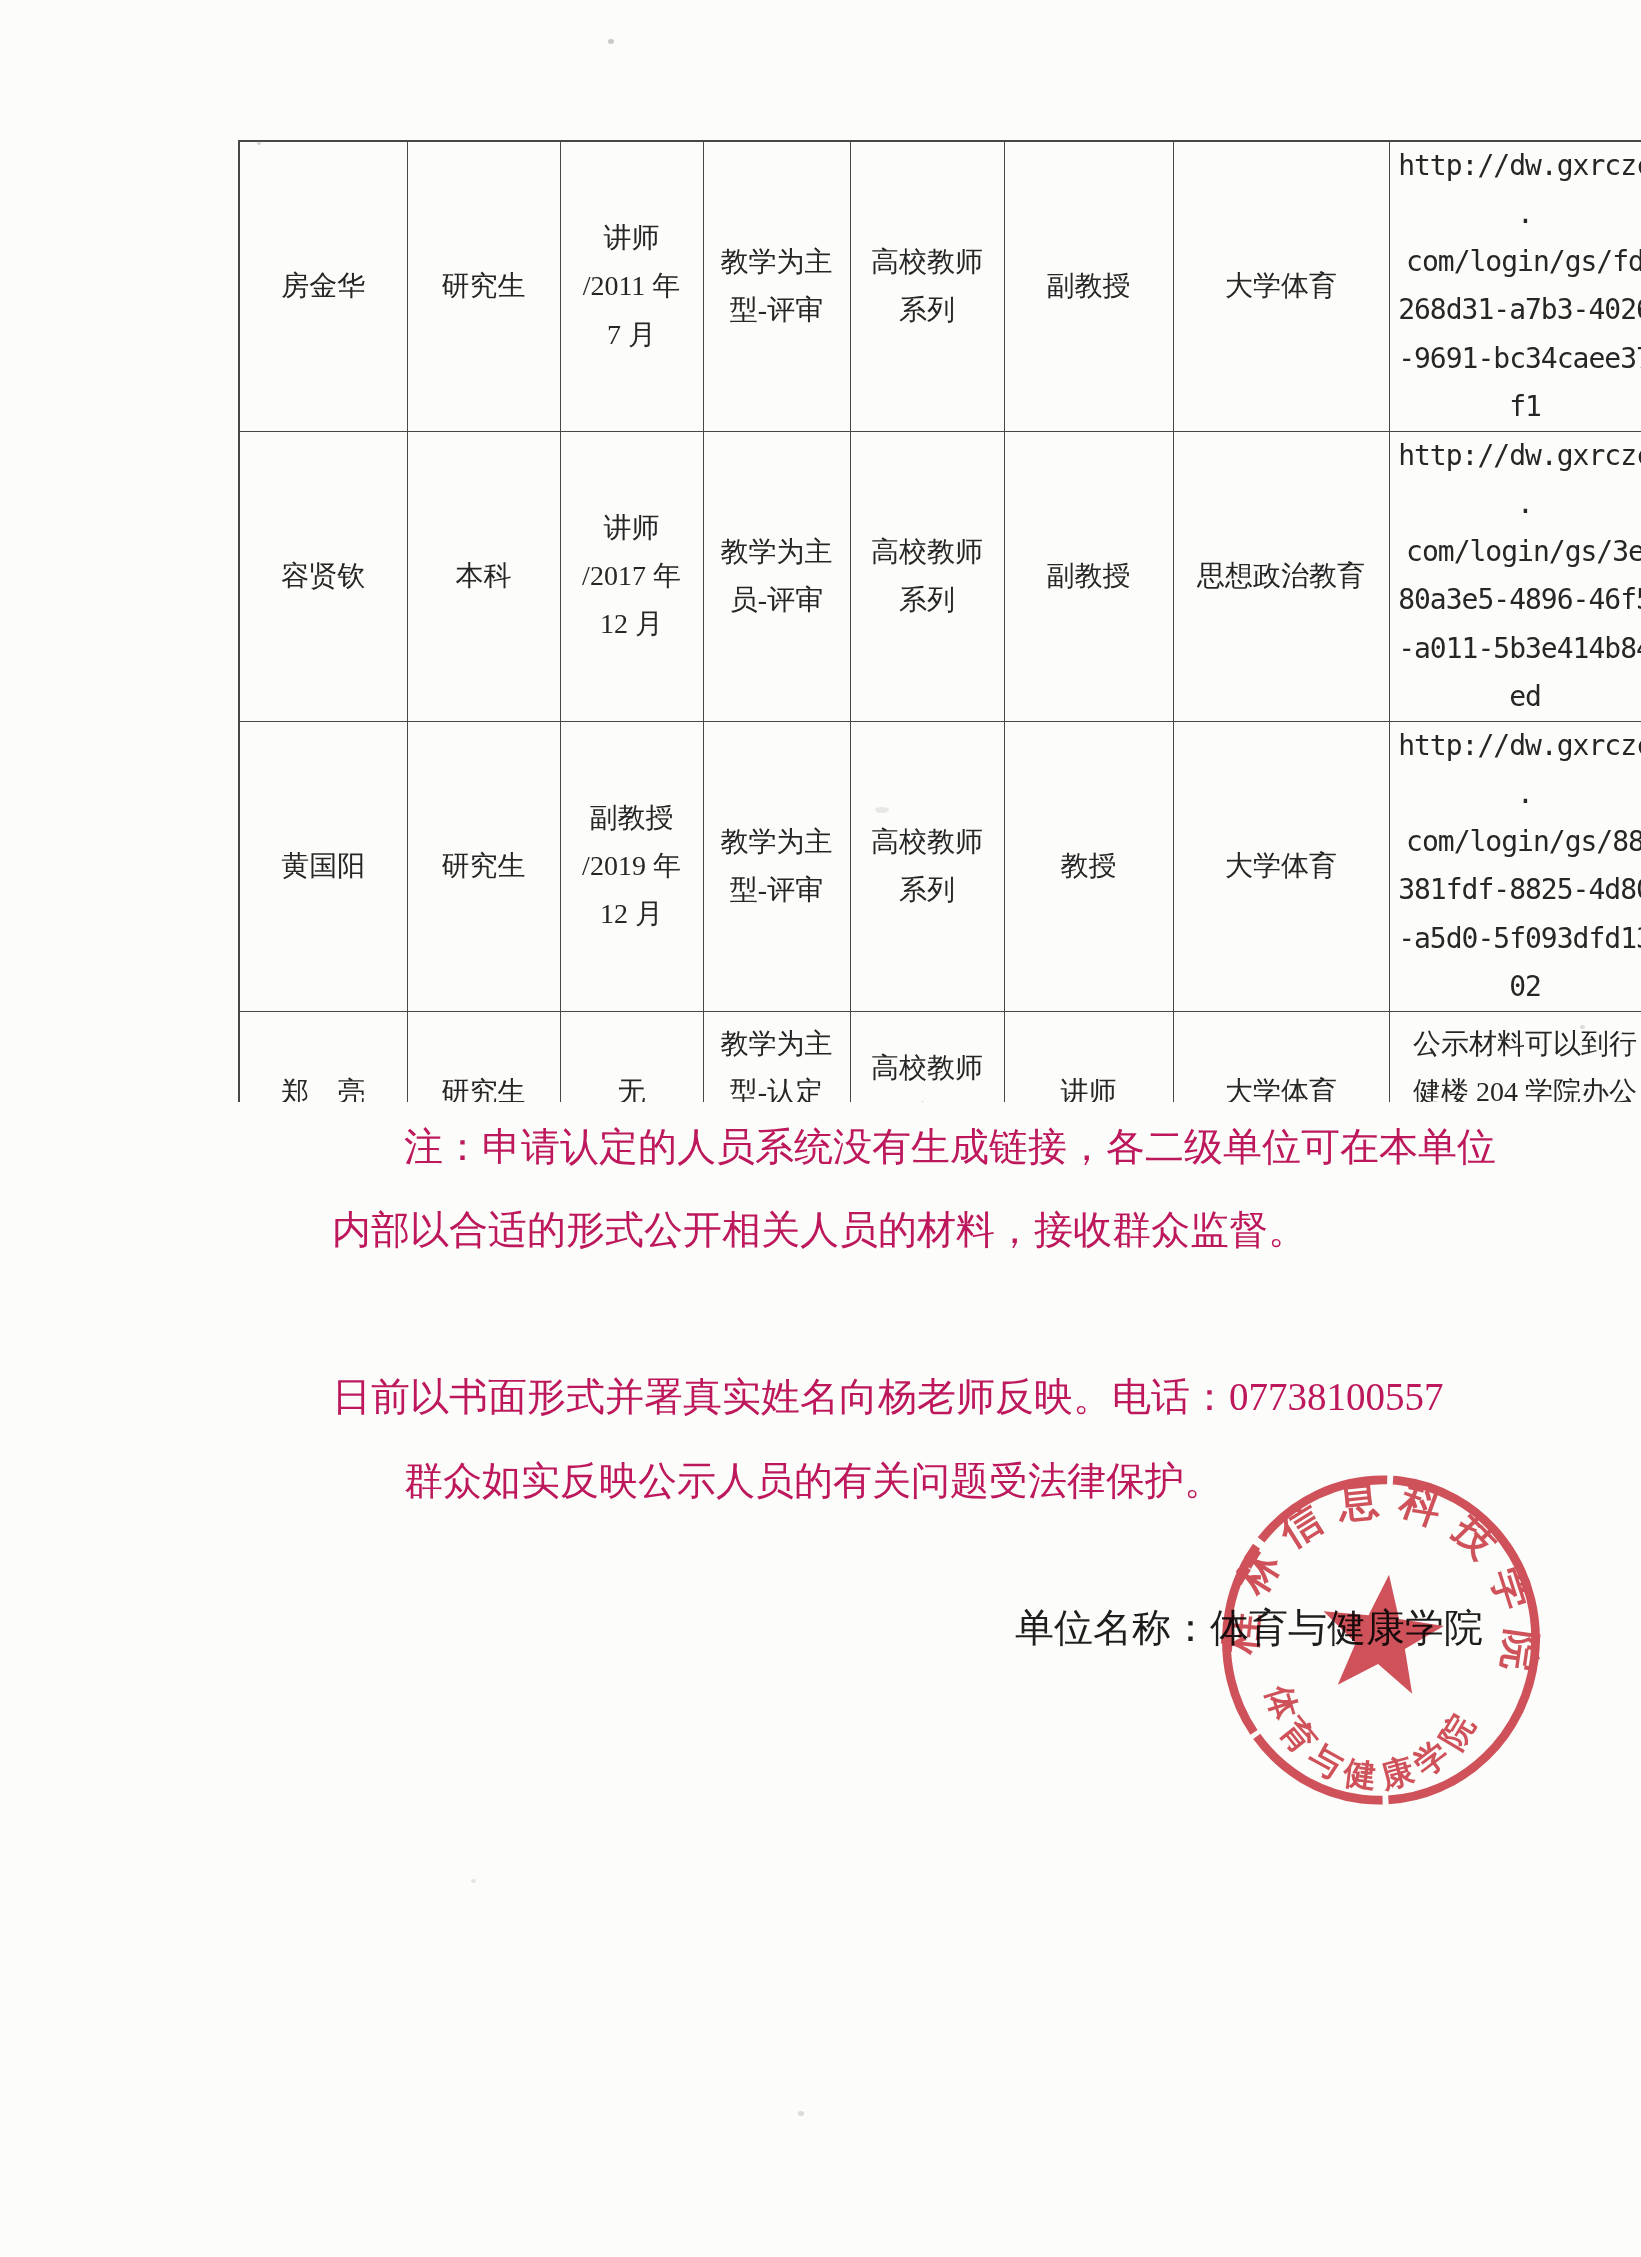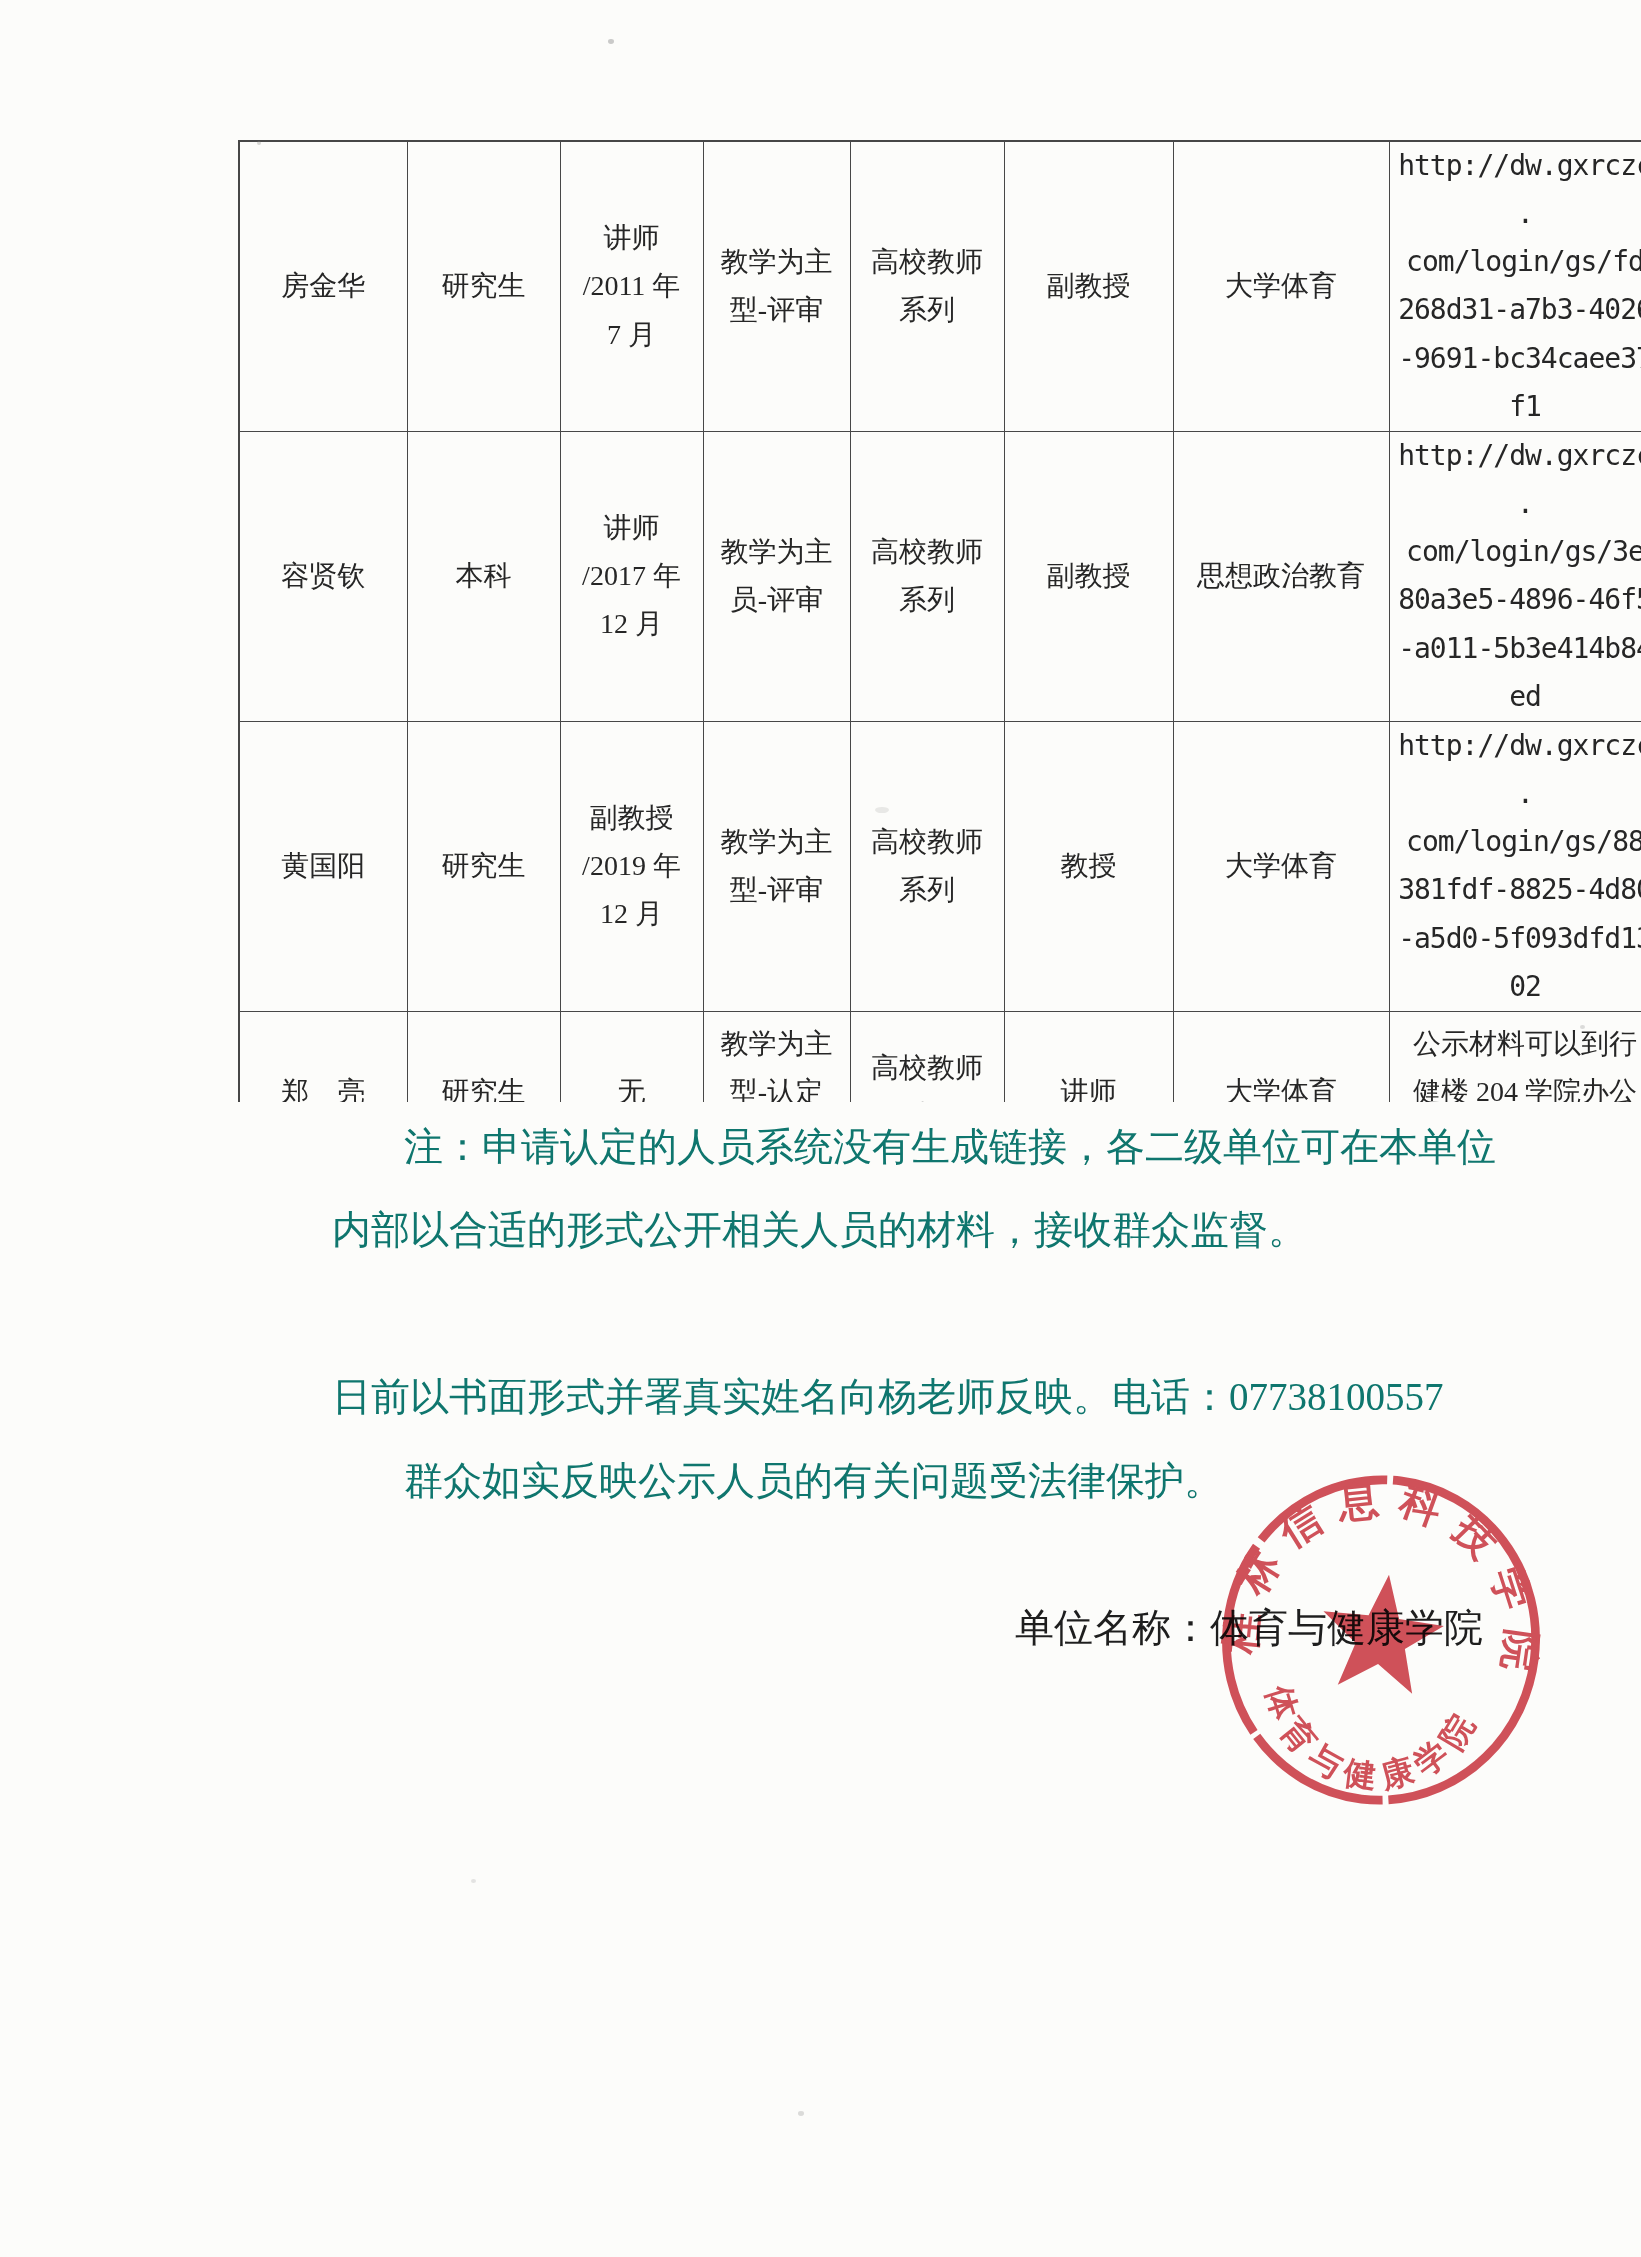--- a/index.html
+++ b/index.html
@@ -47,21 +47,21 @@
   td.remark-note{
     font-size:28px;
     line-height:1.62;
   }
   
   .note-line{
     position:absolute;
     white-space:nowrap;
     font-size:39px;
     letter-spacing:0px;
-    color:#0f766e;
+    color:#be185d;
   }
   
   .sign-line{
     position:absolute;
     white-space:nowrap;
     font-size:39px;
     color:#1e1e1e;
   }
   
   .seal{

